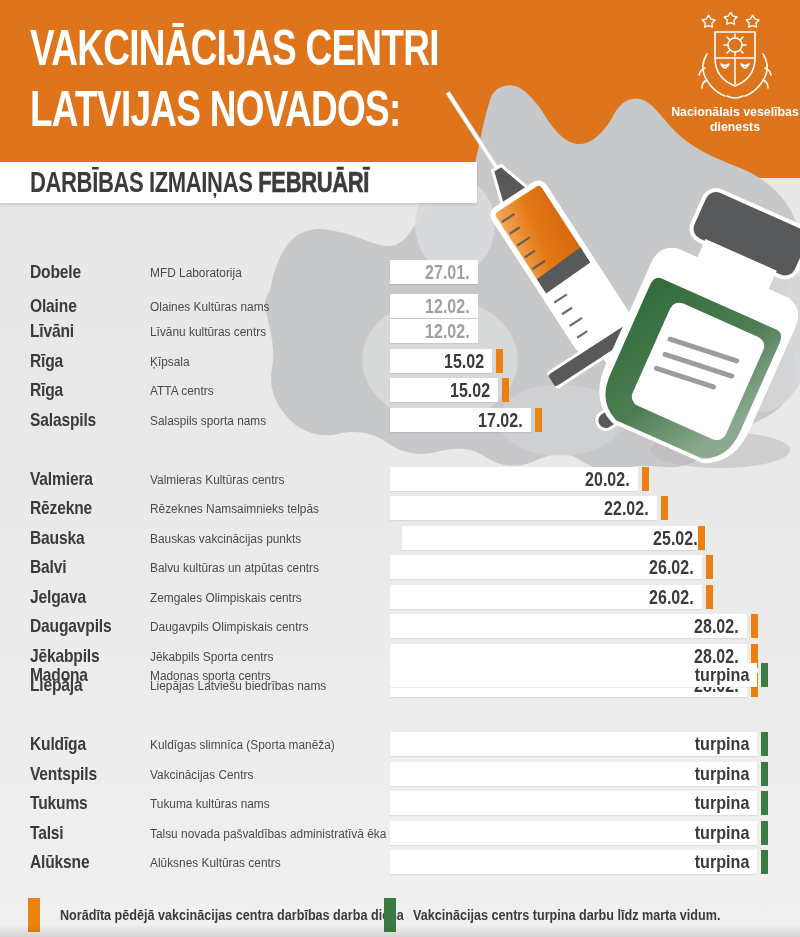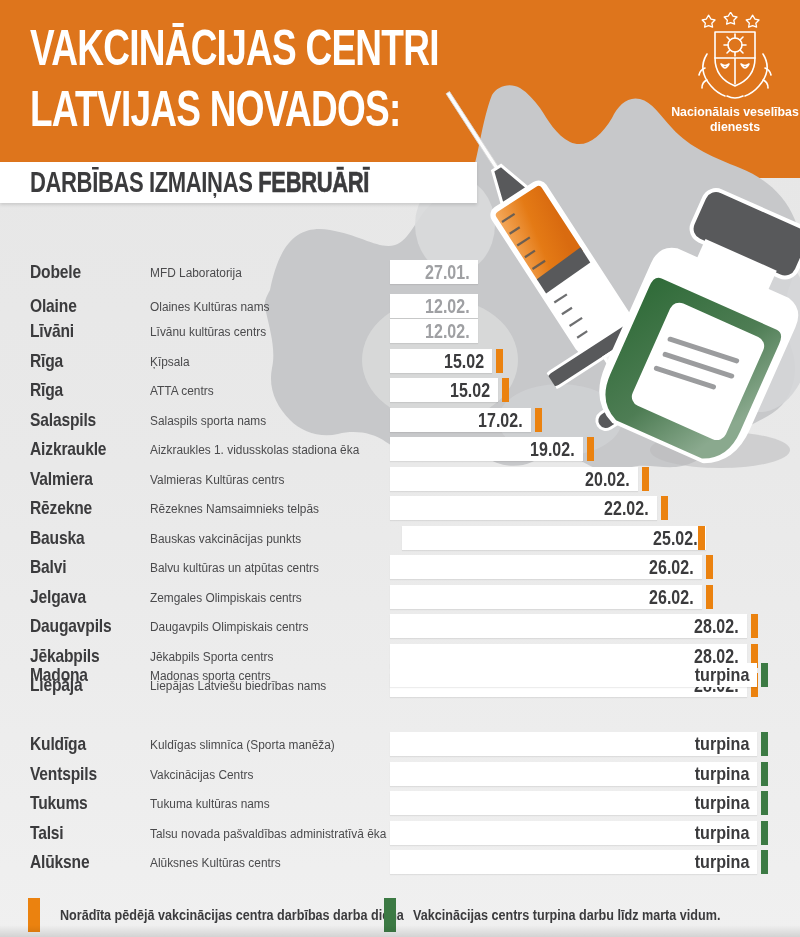--- a/index.html
+++ b/index.html
@@ -197,28 +197,20 @@
         <div class="tick orange" style="left: 502px;"></div>
       </div>
       <div class="row" style="top: 400px;">
         <span class="city">Salaspils</span>
         <span class="venue">Salaspils sporta nams</span>
         <div class="bar" style="left: 390px; width: 141px;">
           <span class="date">17.02.</span>
         </div>
         <div class="tick orange" style="left: 535px;"></div>
       </div>
-      <div class="row" style="top: 429px;">
-        <span class="city">Aizkraukle</span>
-        <span class="venue">Aizkraukles 1. vidusskolas stadiona ēka</span>
-        <div class="bar" style="left: 390px; width: 193px;">
-          <span class="date">19.02.</span>
-        </div>
-        <div class="tick orange" style="left: 587px;"></div>
-      </div>
       <div class="row" style="top: 459px;">
         <span class="city">Valmiera</span>
         <span class="venue">Valmieras Kultūras centrs</span>
         <div class="bar" style="left: 390px; width: 248px;">
           <span class="date">20.02.</span>
         </div>
         <div class="tick orange" style="left: 642px;"></div>
       </div>
       <div class="row" style="top: 488px;">
         <span class="city">Rēzekne</span>

